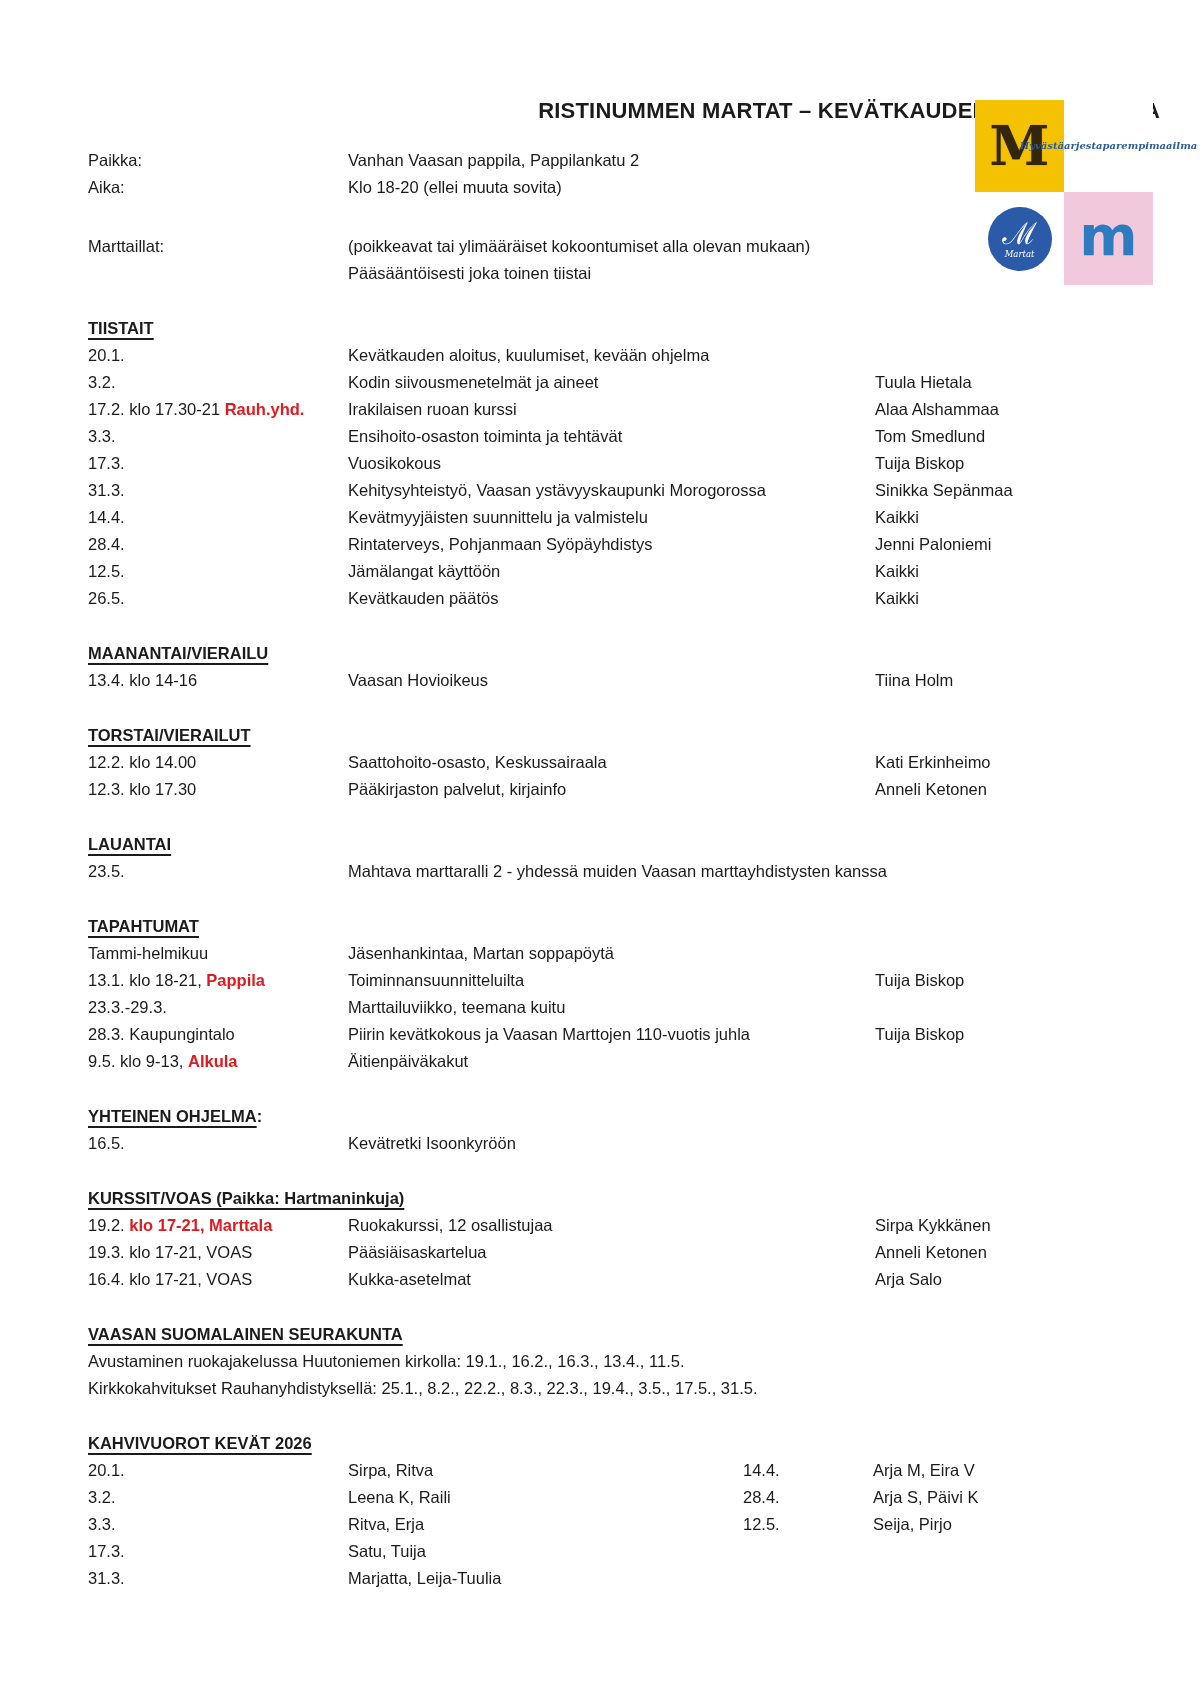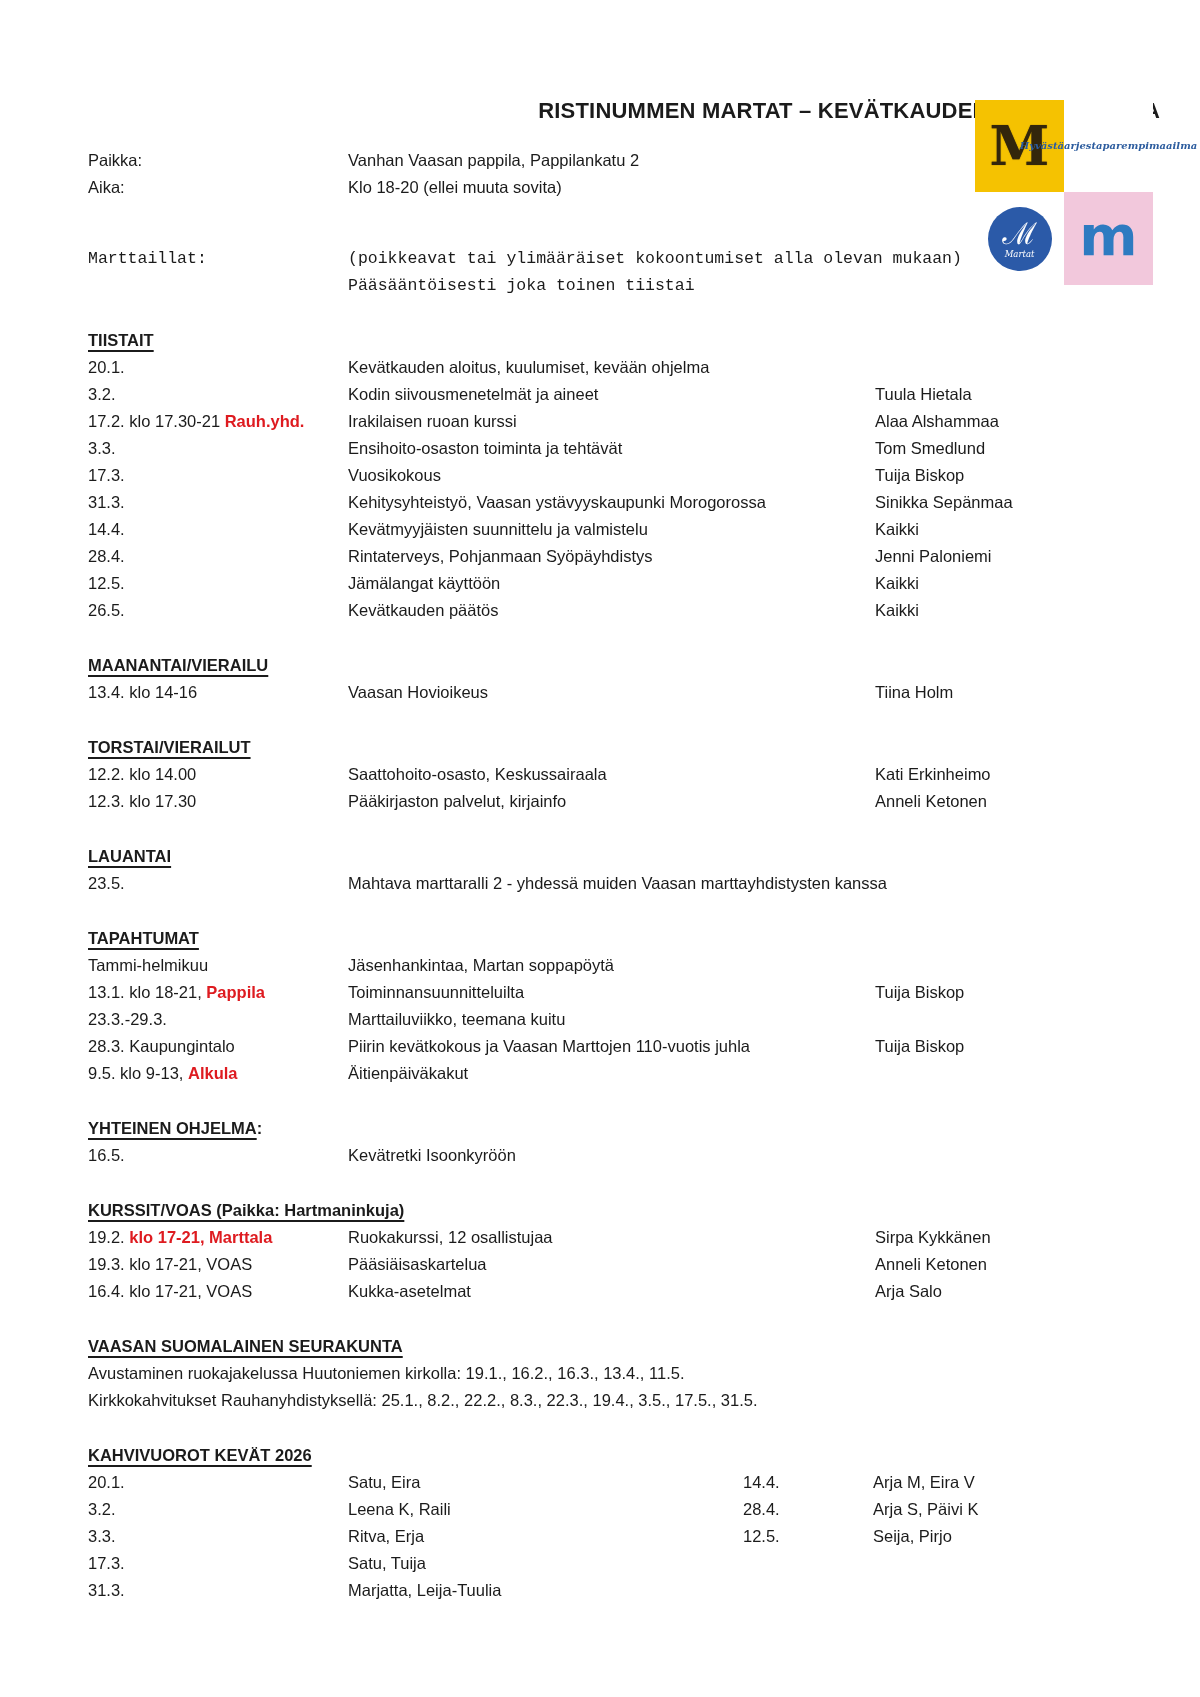--- a/index.html
+++ b/index.html
@@ -14,21 +14,21 @@
     color:#1b1b1b;
     line-height:27px;
   }
   .title{
     font-size:22px;font-weight:bold;line-height:28px;
     letter-spacing:.2px;white-space:nowrap;text-align:right;
   }
   
   .info{margin-top:22px;}
   .irow{display:grid;grid-template-columns:260px 1fr;}
-  .irow.gap{margin-top:44px;font-family:Liberation Mono, monospace;}
+  .irow.gap{margin-top:32px;}
   .ival div{white-space:nowrap;}
   
   .heading{margin-top:28px;font-weight:bold;white-space:nowrap;}
   .heading .hu{text-decoration:underline;text-decoration-thickness:2px;text-underline-offset:3.5px;}
   .trow{display:grid;grid-template-columns:260px 527px 1fr;}
   .trow > div{white-space:nowrap;}
   .trow .span2{grid-column:2/4;}
   .prow{white-space:nowrap;}
   .pairrow{display:grid;grid-template-columns:260px 395px 130px 1fr;}
   .pairrow > div{white-space:nowrap;}
@@ -252,21 +252,21 @@
       </div>
       <div class="section">
         <div class="heading"><span class="hu">VAASAN SUOMALAINEN SEURAKUNTA</span></div>
         <div class="prow">Avustaminen ruokajakelussa Huutoniemen kirkolla: 19.1., 16.2., 16.3., 13.4., 11.5.</div>
         <div class="prow">Kirkkokahvitukset Rauhanyhdistyksellä: 25.1., 8.2., 22.2., 8.3., 22.3., 19.4., 3.5., 17.5., 31.5.</div>
       </div>
       <div class="section">
         <div class="heading"><span class="hu">KAHVIVUOROT KEVÄT 2026</span></div>
         <div class="pairrow">
           <div>20.1.</div>
-          <div>Satu, Eira</div>
+          <div>Sirpa, Ritva</div>
           <div>14.4.</div>
           <div>Arja M, Eira V</div>
         </div>
         <div class="pairrow">
           <div>3.2.</div>
           <div>Leena K, Raili</div>
           <div>28.4.</div>
           <div>Arja S, Päivi K</div>
         </div>
         <div class="pairrow">

